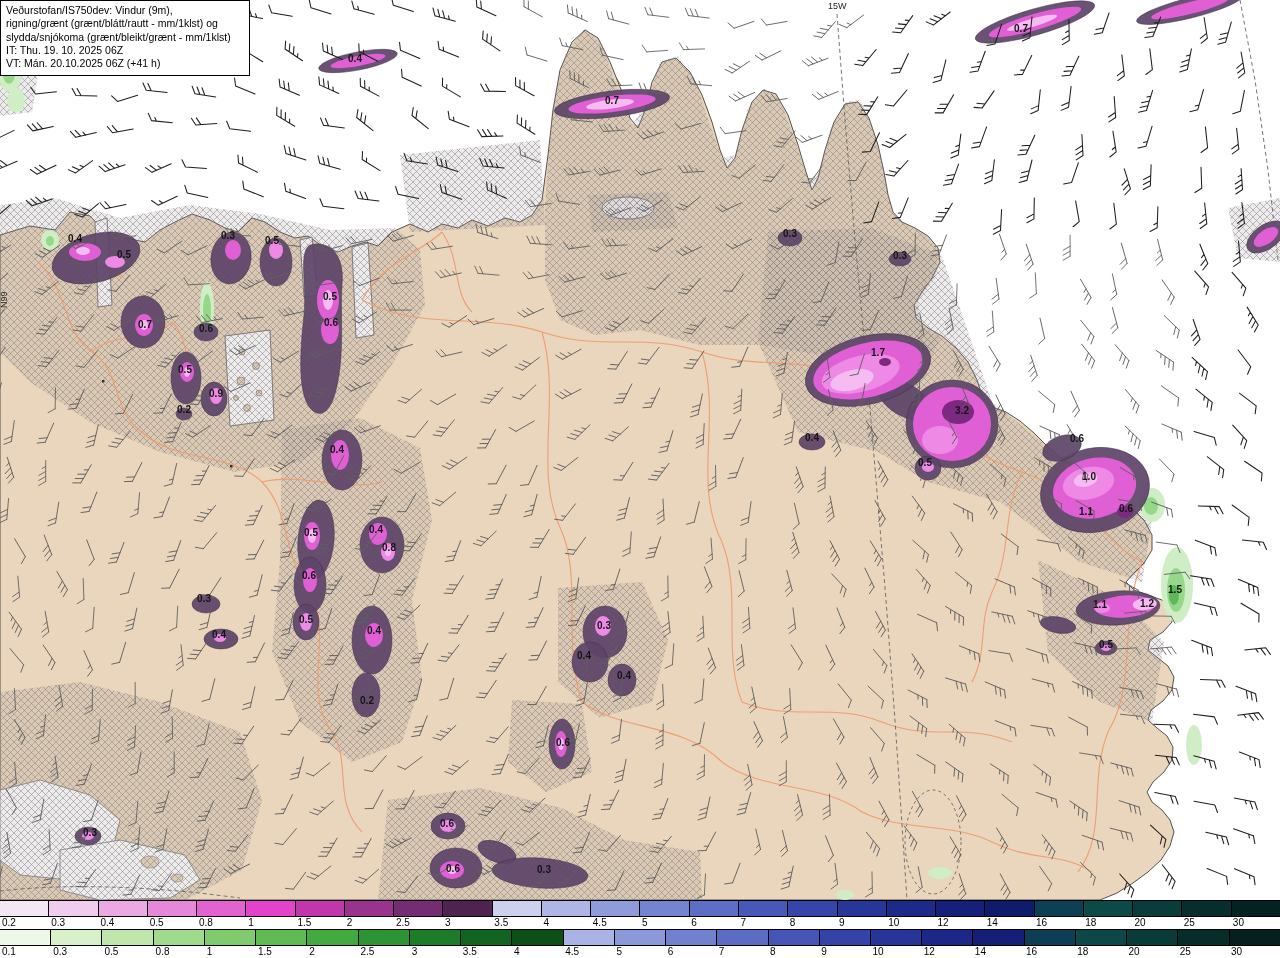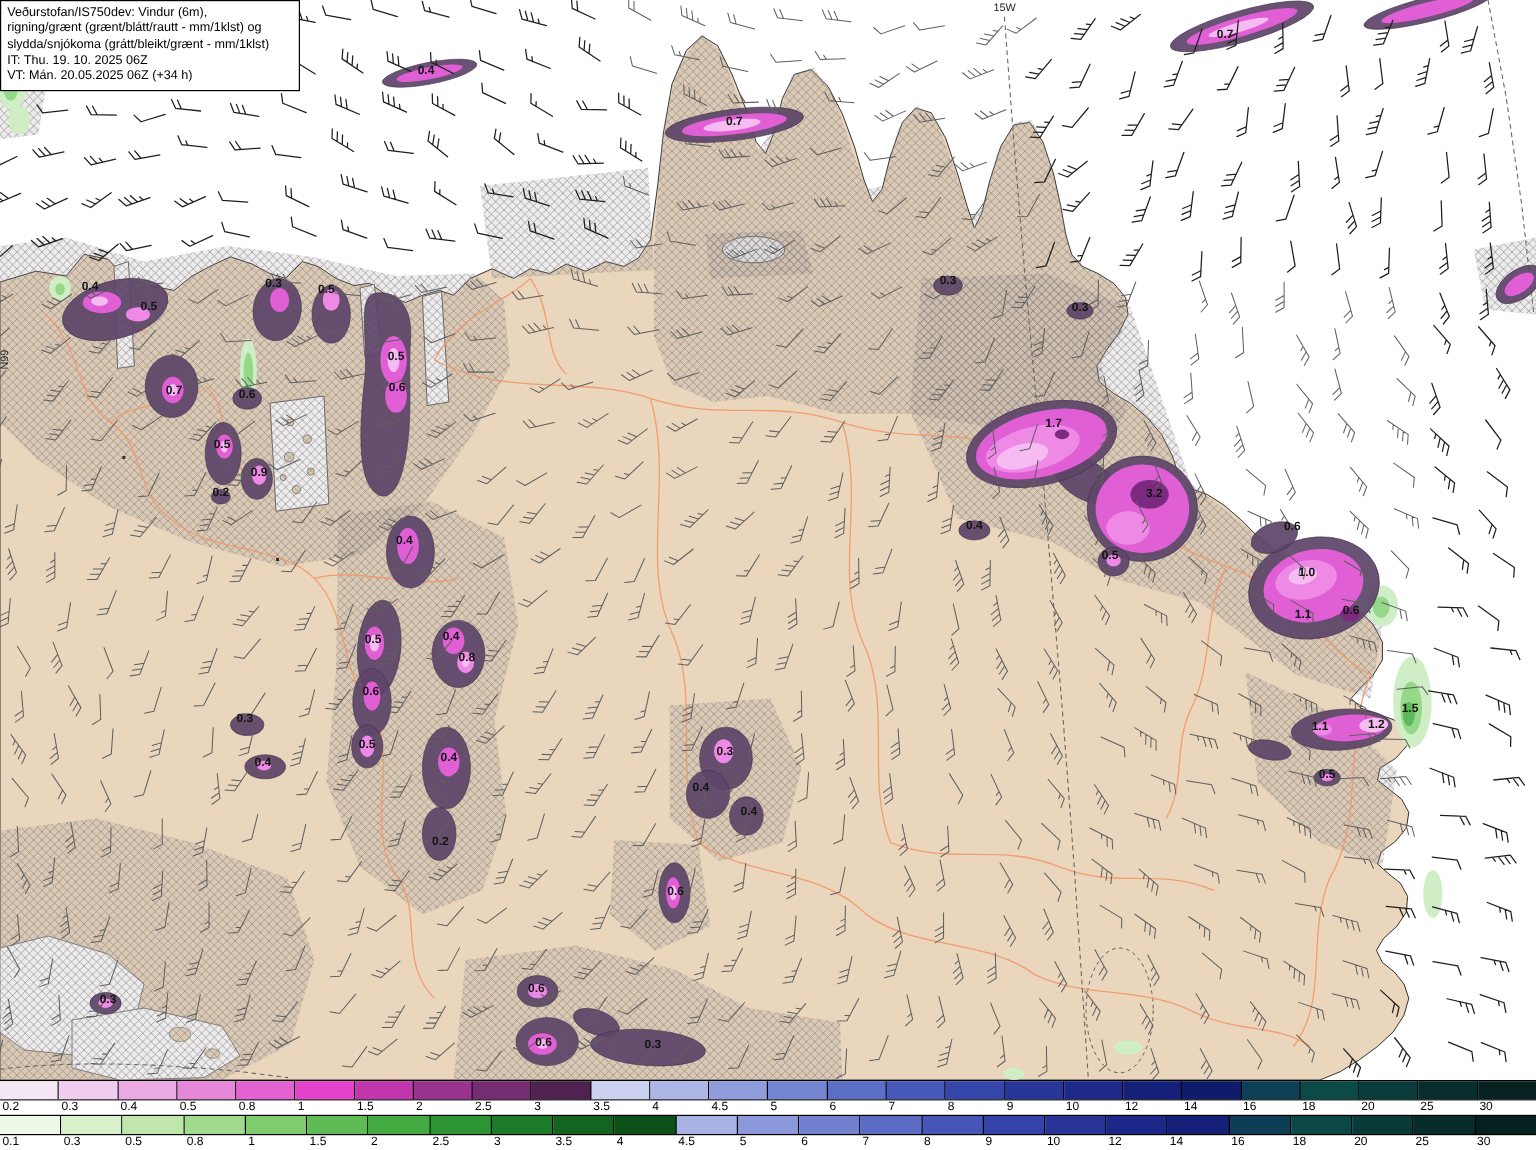--- a/index.html
+++ b/index.html
@@ -1057,25 +1057,25 @@
         <text x="1147" y="607" class="plbl">1.2</text>
         <text x="1175" y="593" class="plbl">1.5</text>
         <text x="1106" y="648" class="plbl">0.5</text>
       </g>
 
   <text class="coord" x="828" y="9">15W</text>
   <text class="coord" x="7" y="308" transform="rotate(-90 7 308)" fill="#777">N99</text>
 </svg>
 
 <div class="header-box">
-  <div><b>Veðurstofan/IS750dev</b><span>: Vindur (6m),</span></div>
+  <div><b>Veðurstofan/IS750dev</b><span>: Vindur (9m),</span></div>
   <div>rigning/grænt (grænt/blátt/rautt - mm/1klst) og</div>
-  <div>slydda/snjókoma (grátt/bleikt/grænt - mm/1klst)</div>
+  <div>slydda/snjókoma (grænt/bleikt/grænt - mm/1klst)</div>
   <div>IT: Thu. 19. 10. 2025 06Z</div>
-  <div><b>VT: Mán. 20.05.2025 06Z</b><span> (+34 h)</span></div>
+  <div><b>VT: Mán. 20.10.2025 06Z</b><span> (+41 h)</span></div>
 </div>
 </div>
 
 <div class="cb-area">
   <div class="cbar" id="cbar-top">
       <div class="seg" style="background: rgb(244, 231, 244);"></div>
       <div class="seg" style="background: rgb(240, 205, 238);"></div>
       <div class="seg" style="background: rgb(235, 169, 227);"></div>
       <div class="seg" style="background: rgb(230, 135, 218);"></div>
       <div class="seg" style="background: rgb(227, 98, 210);"></div>

